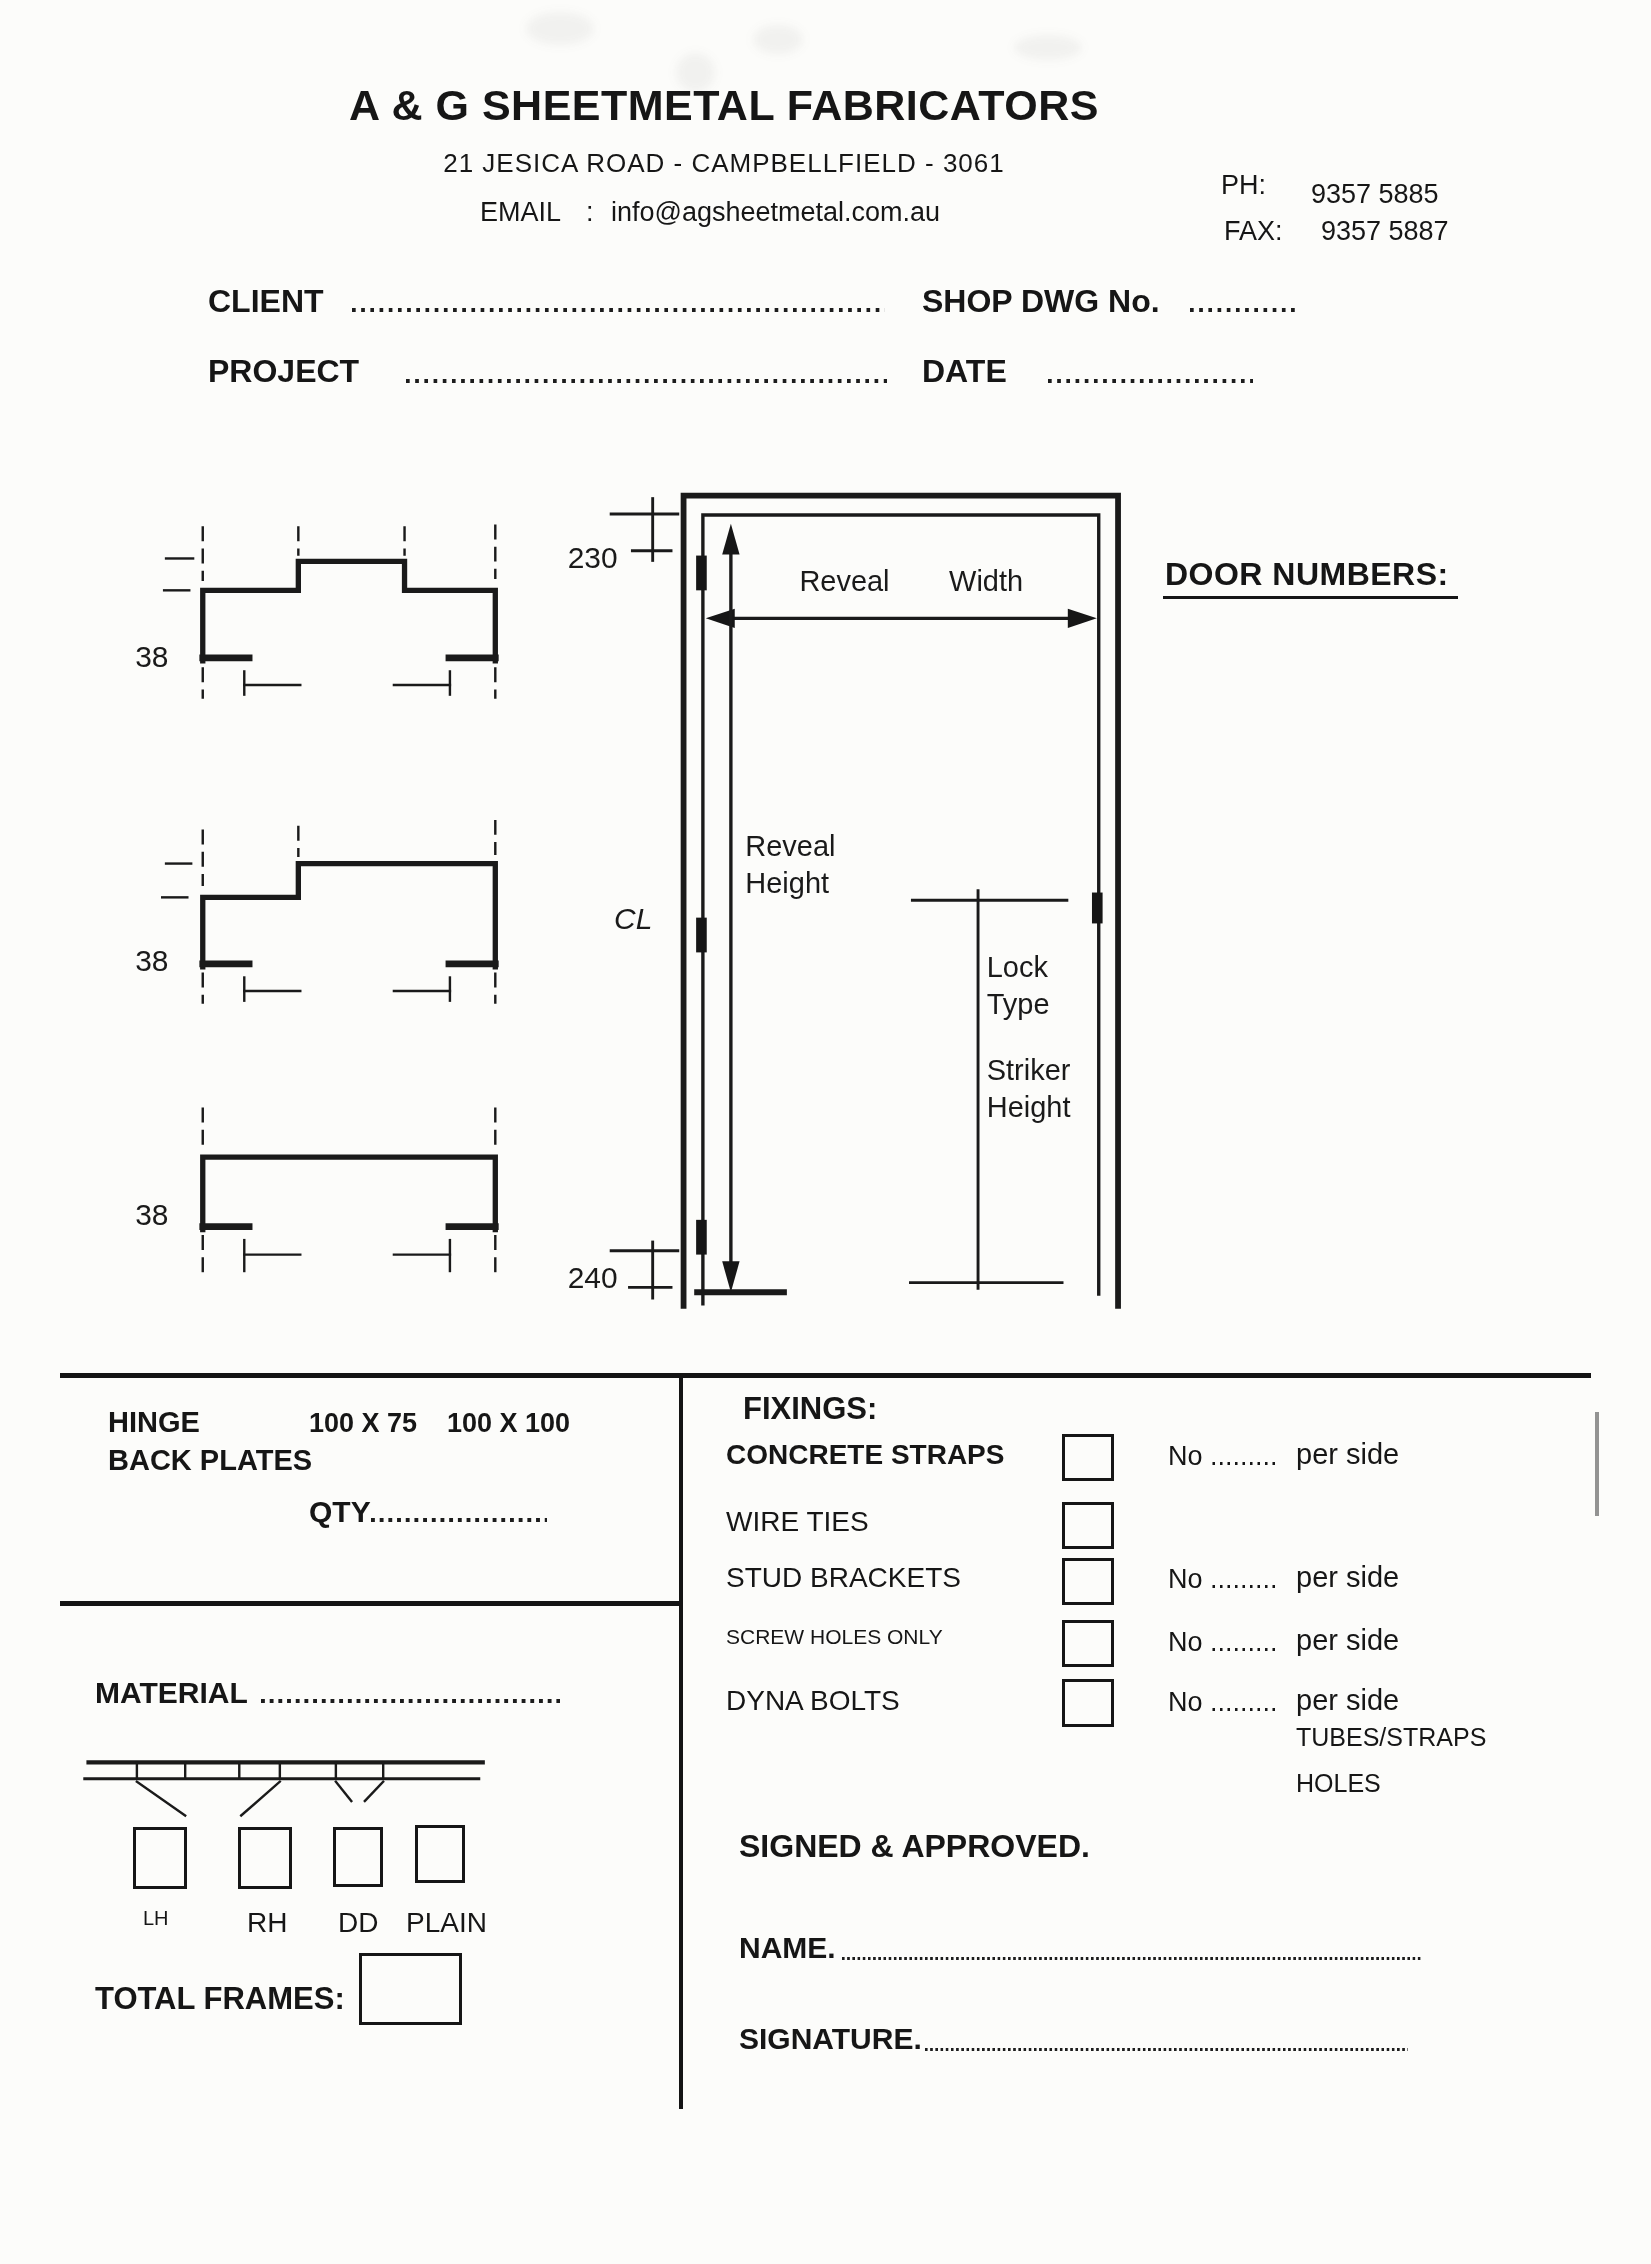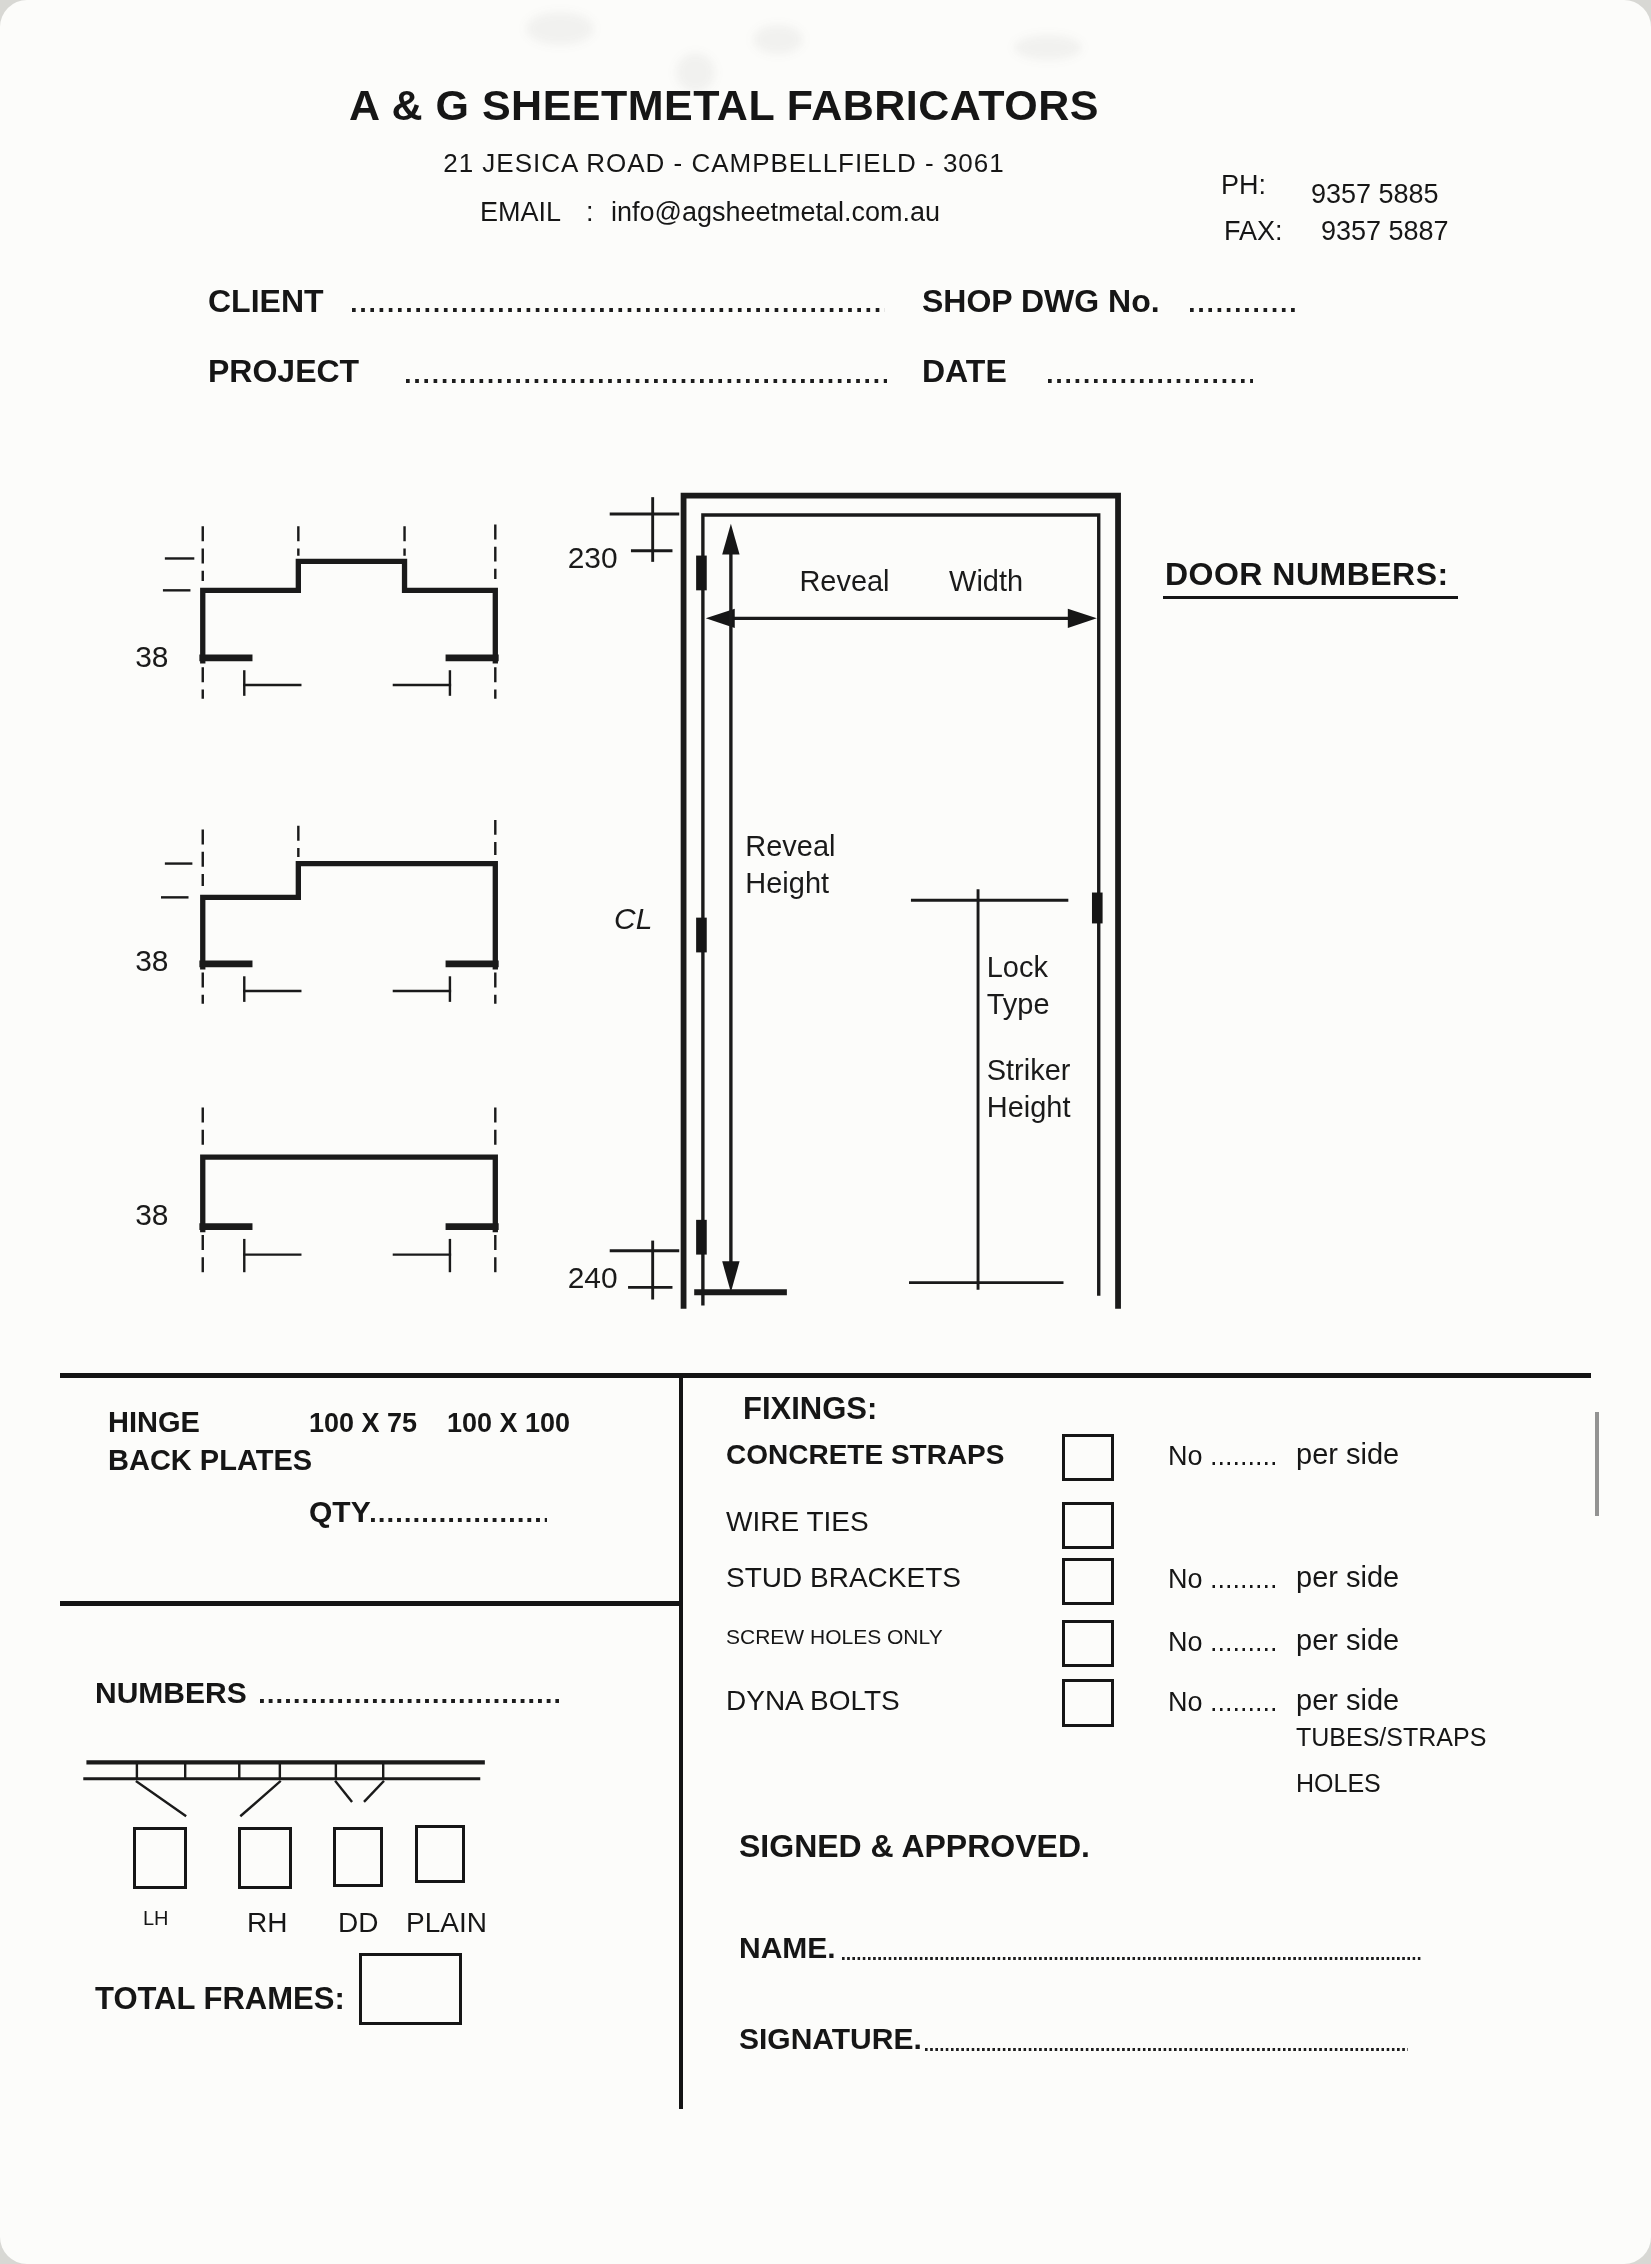--- a/index.html
+++ b/index.html
@@ -3,21 +3,20 @@
 <meta charset="utf-8">
 <style>
   html,body{margin:0;padding:0;background:#d8d8d4;}
   .page{
     position:relative;
     width:1651px;height:2264px;
     background:#fcfcfa;
     font-family:"Liberation Sans", sans-serif;
     color:#161616;
     overflow:hidden;
-    border-radius:27px;
   }
   .abs{position:absolute;white-space:nowrap;}
   .b{font-weight:bold;}
   .center{text-align:center;}
 
   
   .dots{position:absolute;height:4.8px;
     background-image:repeating-linear-gradient(90deg,#1c1c1c 0 3.9px,transparent 3.9px 9.2px);
     background-repeat:repeat-x;background-position:left bottom;background-size:9.2px 3.9px;}
   .dots-fine{position:absolute;height:3.9px;
@@ -209,21 +208,21 @@
   <div class="abs b" style="left:108px;top:1406px;font-size:29px;">HINGE</div>
   <div class="abs b" style="left:309px;top:1408px;font-size:27px;text-align:right;">100 X 75</div>
   <div class="abs b" style="left:447px;top:1408px;font-size:27px;">100 X 100</div>
   <div class="abs b" style="left:108px;top:1444px;font-size:29px;">BACK PLATES</div>
 
   <div class="abs b" style="left:309px;top:1495px;font-size:30px;">
     <span>QTY</span><span class="dots-inline" style="width:176px;"></span>
   </div>
 
   <div class="abs b" style="left:95px;top:1676px;font-size:30px;">
-    <span>NUMBERS</span><span style="display:inline-block;width:13.5px;"></span><span class="dots-inline" style="width:299px;"></span>
+    <span>MATERIAL</span><span style="display:inline-block;width:13.5px;"></span><span class="dots-inline" style="width:299px;"></span>
   </div>
 
   <svg width="425" height="87" viewBox="0 0 440 90" style="position:absolute;left:77px;top:1743px;" stroke="#1a1a1a" fill="none" stroke-linecap="square">
     <line x1="12" y1="20" x2="420" y2="20" stroke-width="4.5"></line>
     <line x1="8" y1="37" x2="416" y2="37" stroke-width="3"></line>
     <g stroke-width="2.5">
       <line x1="62" y1="20" x2="62" y2="37"></line>
       <line x1="112" y1="20" x2="112" y2="37"></line>
       <line x1="168" y1="20" x2="168" y2="37"></line>
       <line x1="210" y1="20" x2="210" y2="37"></line>

